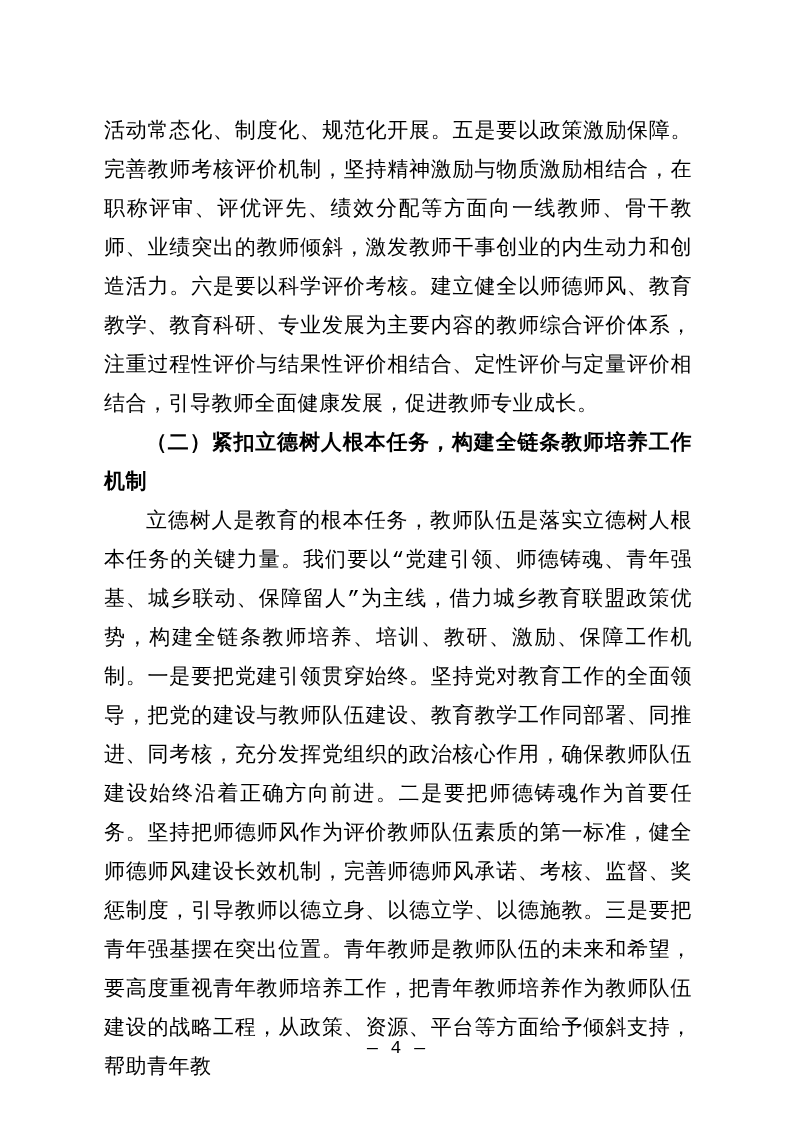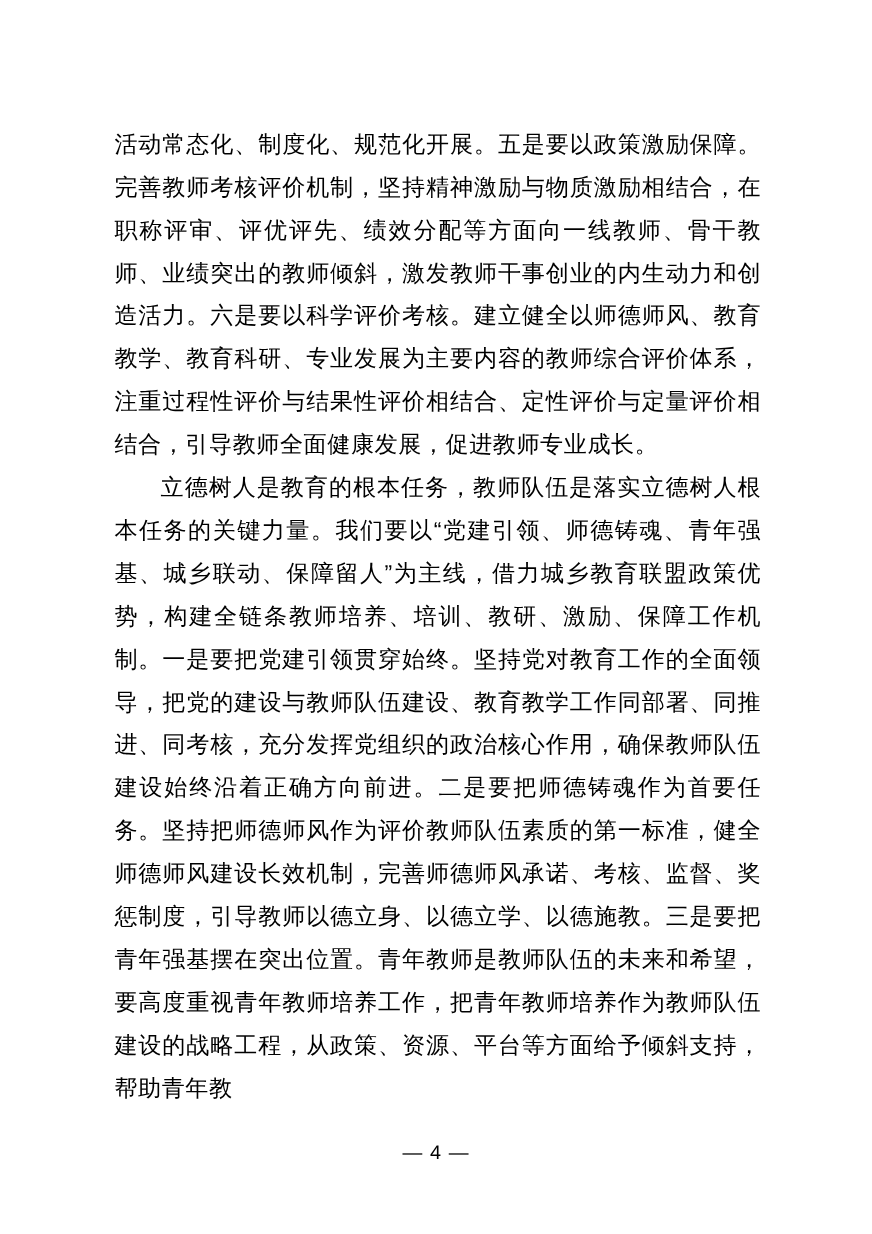--- a/index.html
+++ b/index.html
@@ -6,21 +6,21 @@
     margin: 0;
     padding: 0;
     background: #ffffff;
   }
   .page {
     position: relative;
     width: 793px;
     height: 1122px;
     background: #ffffff;
     overflow: hidden;
-    font-family: Liberation Sans, sans-serif;
+    font-family: Liberation Mono, monospace;
     color: #000000;
   }
   .content {
     position: absolute;
     left: 104px;
     top: 112px;
     width: 588px;
     font-size: 21px;
     line-height: 39px;
     text-align: justify;
@@ -51,16 +51,17 @@
     line-height: 24px;
     letter-spacing: 1px;
   }
 </style>
 </head>
 <body>
 
 <div class="page">
   <div class="content">
     <p class="para-continued">活动常态化、制度化、规范化开展。五是要以政策激励保障。完善教师考核评价机制，坚持精神激励与物质激励相结合，在职称评审、评优评先、绩效分配等方面向一线教师、骨干教师、业绩突出的教师倾斜，激发教师干事创业的内生动力和创造活力。六是要以科学评价考核。建立健全以师德师风、教育教学、教育科研、专业发展为主要内容的教师综合评价体系，注重过程性评价与结果性评价相结合、定性评价与定量评价相结合，引导教师全面健康发展，促进教师专业成长。</p>
+    <p class="para-heading">（二）紧扣立德树人根本任务，构建全链条教师培养工作机制</p>
     <p class="para-body">立德树人是教育的根本任务，教师队伍是落实立德树人根本任务的关键力量。我们要以“党建引领、师德铸魂、青年强基、城乡联动、保障留人”为主线，借力城乡教育联盟政策优势，构建全链条教师培养、培训、教研、激励、保障工作机制。一是要把党建引领贯穿始终。坚持党对教育工作的全面领导，把党的建设与教师队伍建设、教育教学工作同部署、同推进、同考核，充分发挥党组织的政治核心作用，确保教师队伍建设始终沿着正确方向前进。二是要把师德铸魂作为首要任务。坚持把师德师风作为评价教师队伍素质的第一标准，健全师德师风建设长效机制，完善师德师风承诺、考核、监督、奖惩制度，引导教师以德立身、以德立学、以德施教。三是要把青年强基摆在突出位置。青年教师是教师队伍的未来和希望，要高度重视青年教师培养工作，把青年教师培养作为教师队伍建设的战略工程，从政策、资源、平台等方面给予倾斜支持，帮助青年教</p>
   </div>
   <div class="page-footer">— 4 —</div>
 </div>
 
 </body></html>

